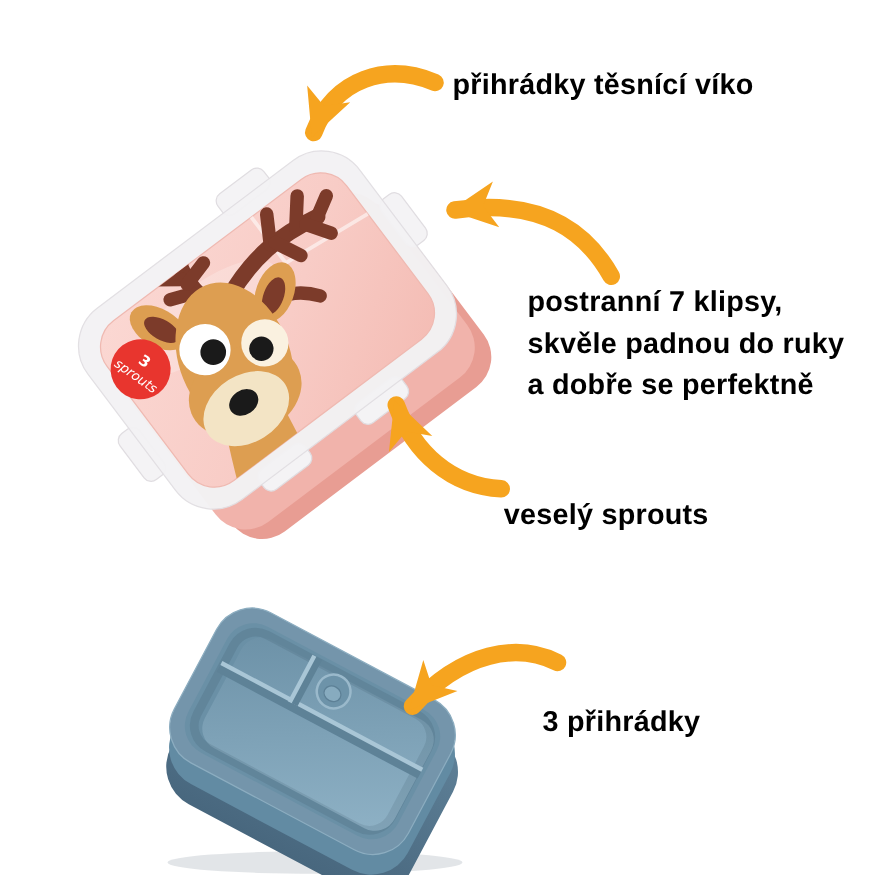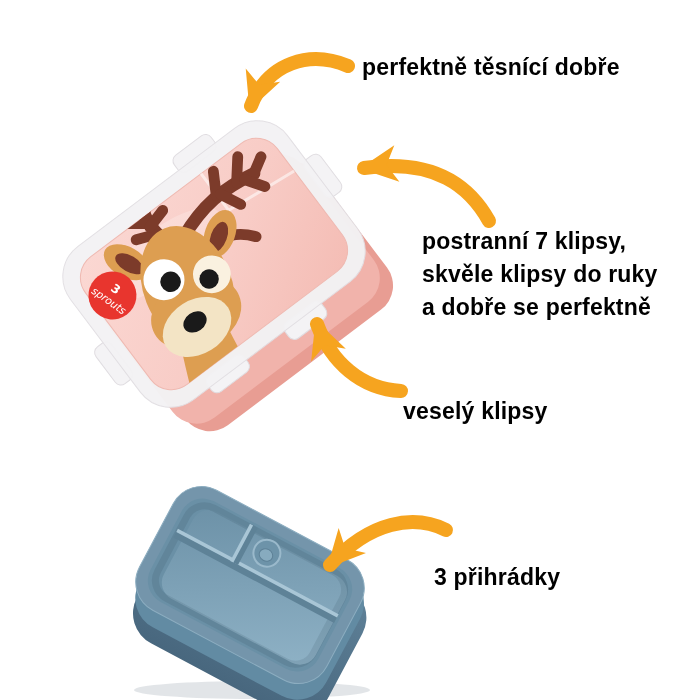--- a/index.html
+++ b/index.html
@@ -137,25 +137,25 @@
   </g>
 
   <g fill="none" stroke="#F6A41F" stroke-width="14" stroke-linecap="round">
     <path d="M 348 66 C 310 50, 268 62, 251 106" marker-end="url(#arrowhead)" stroke="#F6A41F"></path>
     <path d="M 489 221 C 470 187, 436 158, 364 168" marker-end="url(#arrowhead)" stroke="#F6A41F"></path>
     <path d="M 401 391 C 361 389, 331 362, 317 324" marker-end="url(#arrowhead)" stroke="#F6A41F"></path>
     <path d="M 446 530 C 414 514, 370 521, 330 565" marker-end="url(#arrowhead)" stroke="#F6A41F"></path>
   </g>
 </svg>
 
-<div class="callout" style="left:362px;top:51px;">perfektně těsnící dobře</div>
+<div class="callout" style="left:362px;top:51px;">přihrádky těsnící víko</div>
 
 <div class="callout" style="left:422px;top:225px;">
   <div>postranní 7 klipsy,</div>
-  <div>skvěle klipsy do ruky</div>
+  <div>skvěle padnou do ruky</div>
   <div>a dobře se perfektně</div>
 </div>
 
-<div class="callout" style="left:403px;top:395px;">veselý klipsy</div>
+<div class="callout" style="left:403px;top:395px;">veselý sprouts</div>
 
 <div class="callout" style="left:434px;top:561px;text-align:center;">3 přihrádky</div>
 
 </div>
 
 </body></html>

